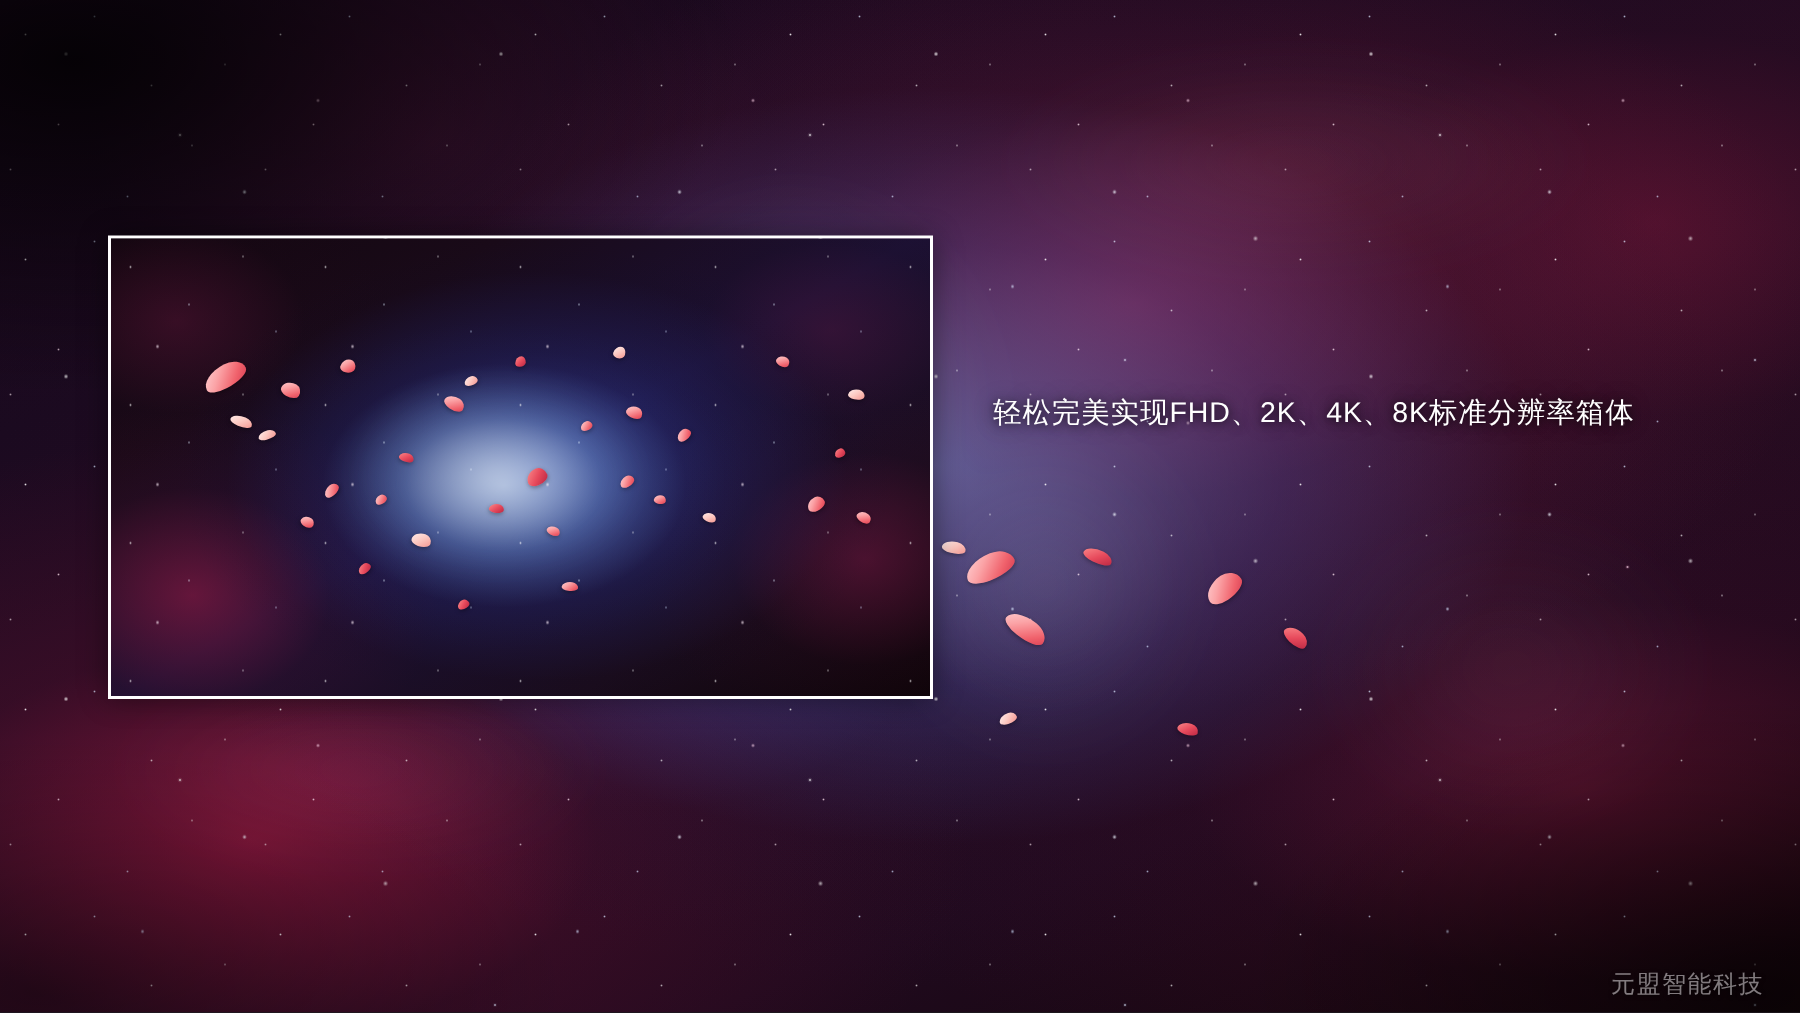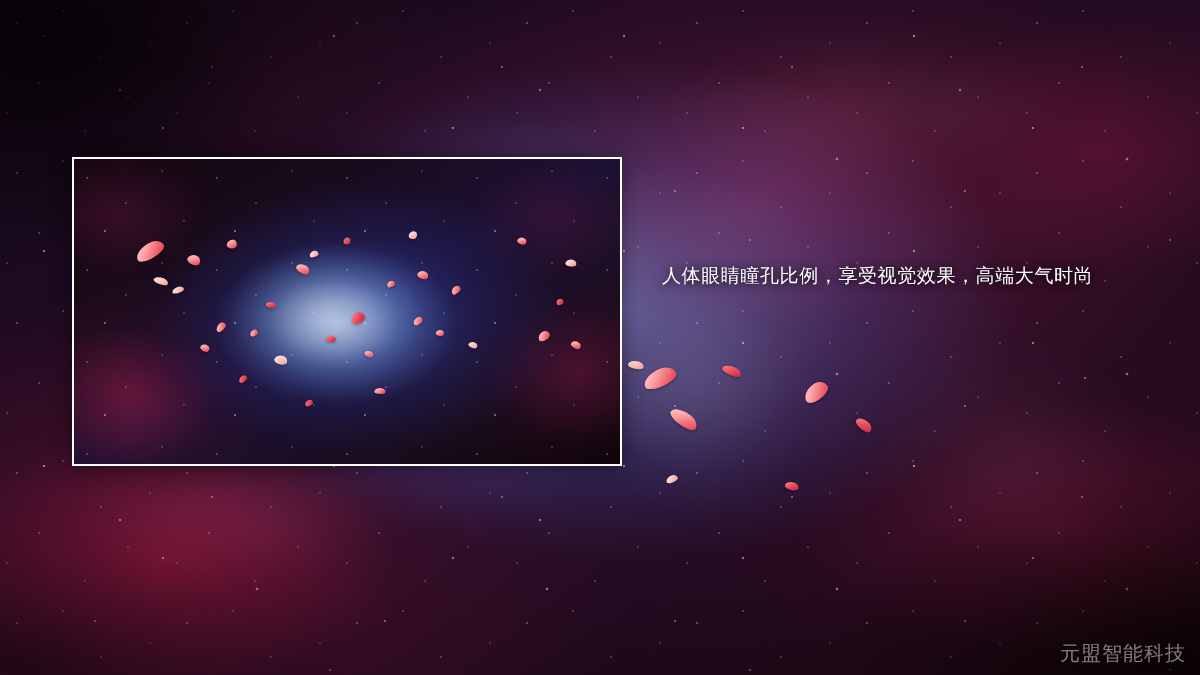--- a/index.html
+++ b/index.html
@@ -169,23 +169,23 @@
     font-size: 19px;
     line-height: 43px;
     letter-spacing: 0.6px;
     white-space: nowrap;
     text-shadow: 0 1px 6px rgba(0,0,0,0.70), 0 0 14px rgba(0,0,0,0.45);
   }
 
   
   #watermark {
     position: absolute;
-    right: 14px;
+    right: 24px;
     bottom: 8px;
-    font-size: 20px;
+    font-size: 16px;
     letter-spacing: 1px;
     color: rgba(228,222,226,0.55);
     text-shadow: 0 1px 3px rgba(0,0,0,0.6);
   }
 </style>
 </head>
 <body>
 
 <div id="slide">
 
@@ -242,18 +242,18 @@
           <div class="petal" style="left: 82%; top: 27%; width: 9px; height: 7px; transform: translate(-50%, -50%) rotate(30deg);"></div>
           <div class="petal" style="left: 86%; top: 58%; width: 12px; height: 9px; transform: translate(-50%, -50%) rotate(-26deg);"></div>
           <div class="petal pale" style="left: 91%; top: 34%; width: 11px; height: 7px; transform: translate(-50%, -50%) rotate(12deg);"></div>
           <div class="petal" style="left: 92%; top: 61%; width: 10px; height: 7px; transform: translate(-50%, -50%) rotate(36deg);"></div>
           <div class="petal deep" style="left: 89%; top: 47%; width: 7px; height: 6px; transform: translate(-50%, -50%) rotate(-12deg);"></div>
         </div>
     </div>
   </div>
 
   <div id="body-text">
-    <div class="body-line">人体眼睛瞳孔比例，享受视觉效果，高端大气时尚</div>
+    <div class="body-line">轻松完美实现FHD、2K、4K、8K标准分辨率箱体</div>
   </div>
 
   <div id="watermark">元盟智能科技</div>
 
 </div>
 
 </body></html>

